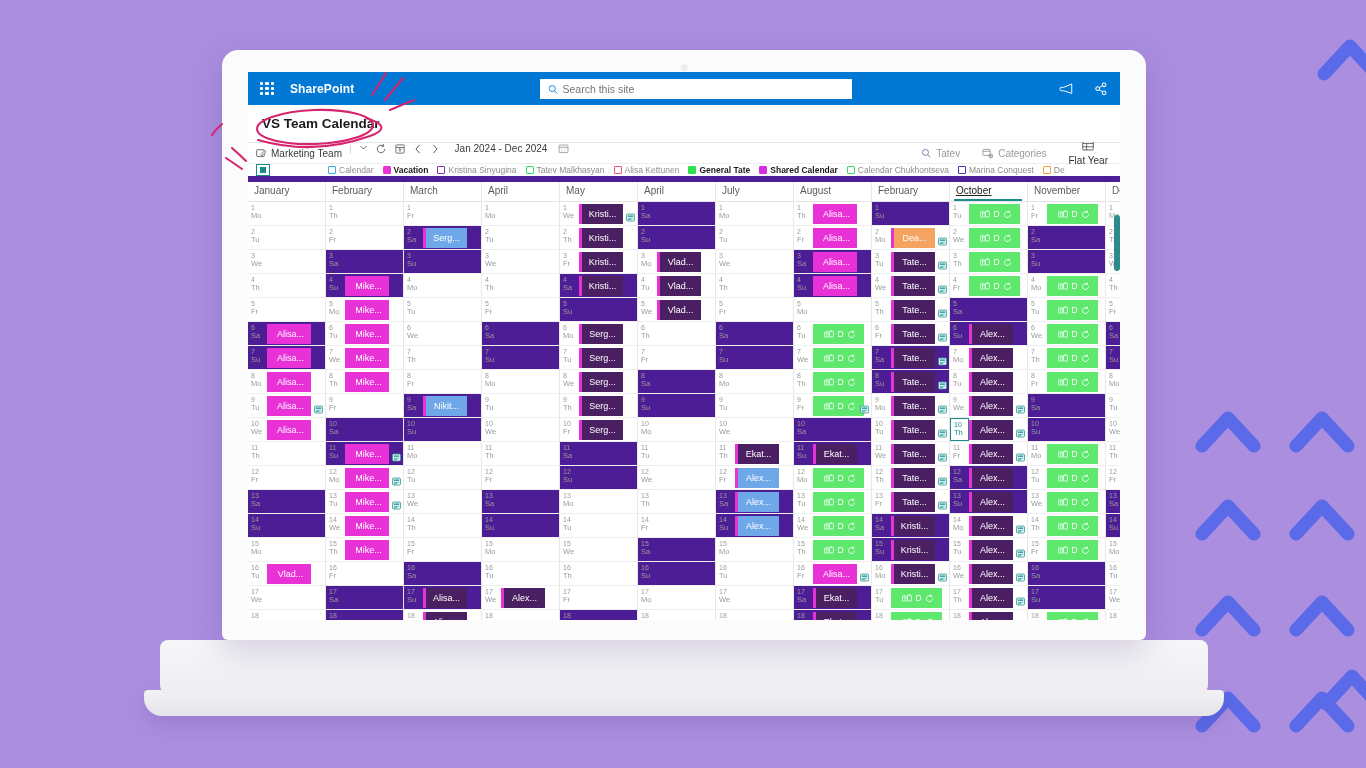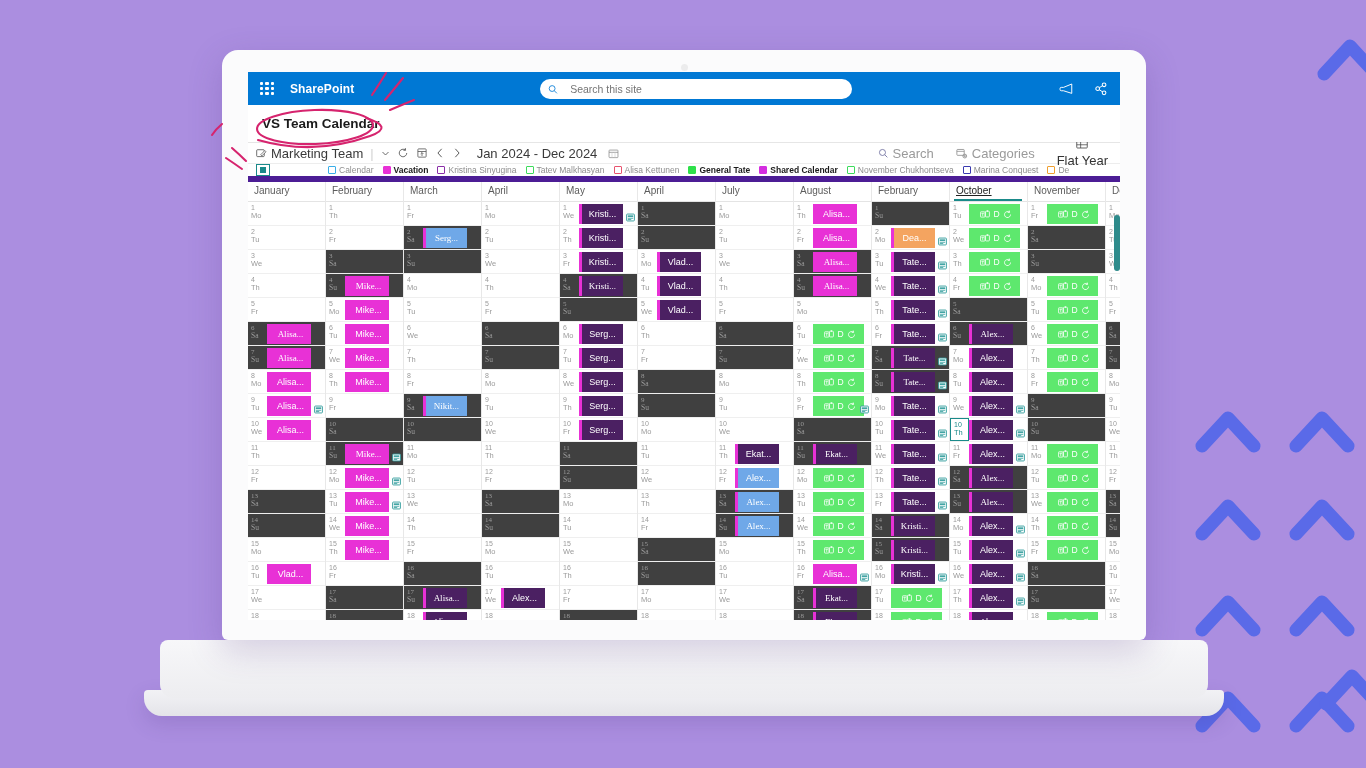--- a/index.html
+++ b/index.html
@@ -46,40 +46,40 @@
     height: 33px; background:#0078d4; display:flex; align-items:center;
     padding: 0 12px; color:#fff; position:relative;
   }
   .waffle { width:14px; height:14px; display:grid;
             grid-template-columns:repeat(3,1fr); grid-template-rows:repeat(3,1fr);
             gap:2px; margin-right:16px; cursor:pointer; }
   .waffle i { background:#fff; border-radius:1px; display:block; }
   .sp-brand { font-size:12px; font-weight:bold; letter-spacing:.1px; }
   .sp-search {
     position:absolute; left:292px; top:7px; width:312px; height:20px;
-    background:#fff; border-radius:10px; display:flex; align-items:center;
-    padding:0 8px; gap:12px;
+    background:#fff; border-radius:0; display:flex; align-items:center;
+    padding:0 8px; gap:4px;
   }
   .sp-search input {
     border:0; outline:0; font-size:10.5px; color:#666; width:100%;
     font-family:"Liberation Sans", sans-serif; background:transparent;
   }
   .sp-right { position:absolute; right:12px; top:0; height:33px;
               display:flex; align-items:center; gap:20px; }
   .sp-right svg { display:block; cursor:pointer; }
 
   
   .site-title-bar { height:37px; background:#fff; display:flex; align-items:center;
                     padding-left:14px; position:relative; }
   .site-title { font-size:13.5px; color:#1b1b1b; font-weight:600; }
 
   
   .cal-toolbar {
     height:22px; border-top:1px solid #e6e6e6; border-bottom:1px solid #ededed;
-    display:flex; align-items:center; font-size:13px; color:#3a3a3a;
+    display:flex; font-size:10px; color:#3a3a3a;
     padding-left:8px; gap:7px; background:#fff;
   }
   .tb-item { display:flex; align-items:center; gap:4px; cursor:pointer; white-space:nowrap; }
   .tb-sep { color:#d2d2d2; }
   .tb-right { margin-left:auto; display:flex; align-items:center; gap:22px;
               padding-right:12px; color:#6b6b6b; }
   .tb-grey { color:#9a9a9a; }
 
   
   .legend {
@@ -101,21 +101,21 @@
               overflow:hidden; background:#fff; }
   .cal-grid { display:flex; height:100%; }
   .mcol { width:78px; border-right:1px solid #e8e8e8; flex:0 0 78px; }
   .mhead { height:20px; font-size:10px; color:#5c5c5c; padding:3px 0 0 6px;
            border-bottom:1px solid #e4e4e4; position:relative; }
   .mhead.sel { color:#222;text-decoration:underline; }
   .mhead.sel::after { content:""; position:absolute; left:4px; bottom:0;
                       width:68px; height:2.5px; background:#1a8a8a; }
   .day { height:24px; border-bottom:1px solid #efefef; position:relative;
          display:flex; }
-  .day.alt { background:#404040;font-family:Liberation Serif, serif; }
+  .day.alt { background:#4c1d95; }
   .dnum { width:19px; flex:0 0 19px; font-size:7px; color:#9b9b9b;
           line-height:1.15; padding:2px 0 0 3px; }
   .dnum b { display:block; font-weight:normal; font-size:7.5px; }
   .day.today .dnum { border:1.4px solid #1a8a8a; color:#1a8a8a; }
   .ev {
     position:absolute; left:19px; top:2px; height:20px;
     display:flex; align-items:center; justify-content:center;
     font-size:9px; color:#fff; overflow:hidden; white-space:nowrap;
     border-left:3px solid; cursor:pointer; padding:0 2px;
   }
@@ -238,21 +238,21 @@
         <line x1="5.8" y1="6.3" x2="5.8" y2="14" stroke="#c9c9c9" stroke-width=".9"></line>
         <line x1="10.2" y1="6.3" x2="10.2" y2="14" stroke="#c9c9c9" stroke-width=".9"></line>
       </svg>
 
       <div class="tb-right">
         <div class="tb-item tb-grey">
           <svg width="11" height="11" viewBox="0 0 16 16">
             <circle cx="6.5" cy="6.5" r="4.4" fill="none" stroke="#6b6b9b" stroke-width="1.2"></circle>
             <line x1="9.9" y1="9.9" x2="13.6" y2="13.6" stroke="#6b6b9b" stroke-width="1.2"></line>
           </svg>
-          <span>Search</span>
+          <span>Tatev</span>
         </div>
         <div class="tb-item tb-grey">
           <svg width="12" height="11" viewBox="0 0 16 15">
             <rect x="1" y="2" width="10" height="8" rx="1" fill="none" stroke="#8a8a8a" stroke-width="1.1"></rect>
             <line x1="1" y1="4.6" x2="11" y2="4.6" stroke="#8a8a8a" stroke-width="1"></line>
             <circle cx="11.8" cy="11" r="2.6" fill="none" stroke="#8a8a8a" stroke-width="1.1"></circle>
             <line x1="11.8" y1="9.4" x2="11.8" y2="12.6" stroke="#8a8a8a" stroke-width="1"></line>
             <line x1="10.2" y1="11" x2="13.4" y2="11" stroke="#8a8a8a" stroke-width="1"></line>
           </svg>
           <span>Categories</span>
@@ -297,21 +297,21 @@
           <div class="leg on">
             <span class="box" style="border-color: rgb(46, 224, 74); background: rgb(46, 224, 74);"></span>
             <span>General Tate</span>
           </div>
           <div class="leg on">
             <span class="box" style="border-color: rgb(212, 46, 224); background: rgb(212, 46, 224);"></span>
             <span>Shared Calendar</span>
           </div>
           <div class="leg">
             <span class="box" style="border-color: rgb(61, 220, 92); background: rgb(255, 255, 255);"></span>
-            <span>November Chukhontseva</span>
+            <span>Calendar Chukhontseva</span>
           </div>
           <div class="leg">
             <span class="box" style="border-color: rgb(58, 58, 176); background: rgb(255, 255, 255);"></span>
             <span>Marina Conquest</span>
           </div>
           <div class="leg">
             <span class="box" style="border-color: rgb(240, 160, 48); background: rgb(255, 255, 255);"></span>
             <span>De</span>
           </div>
         </div>

